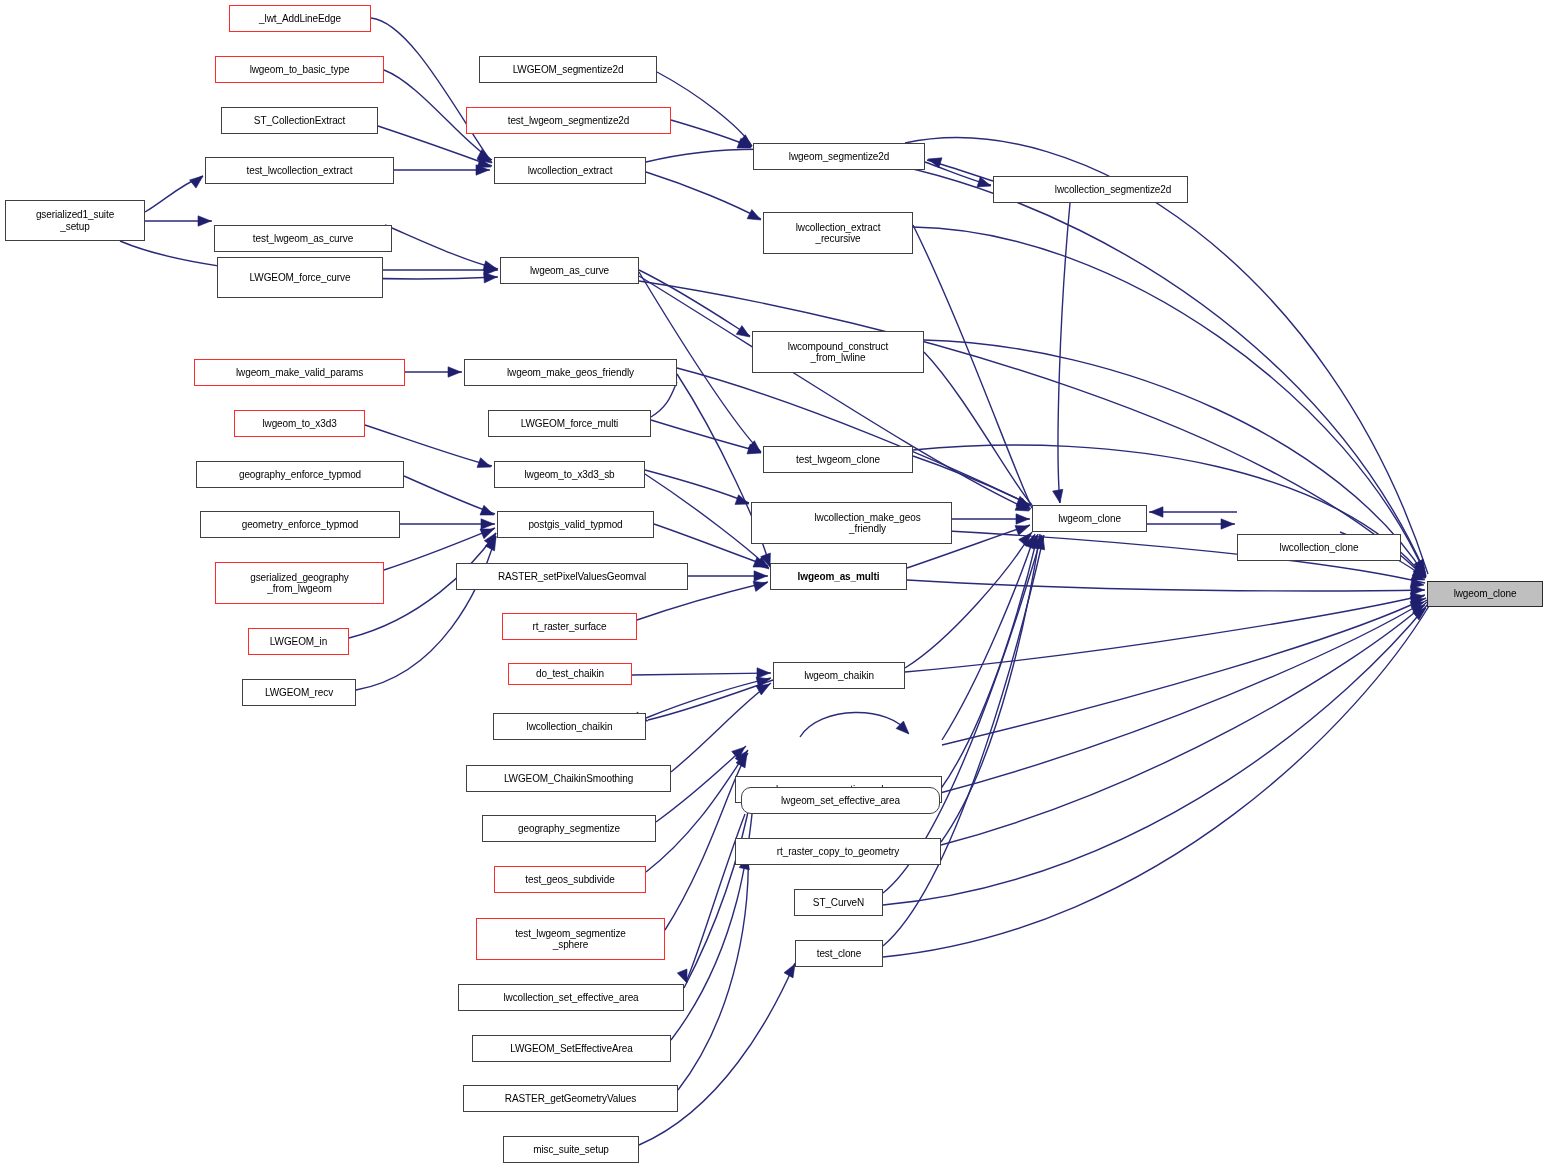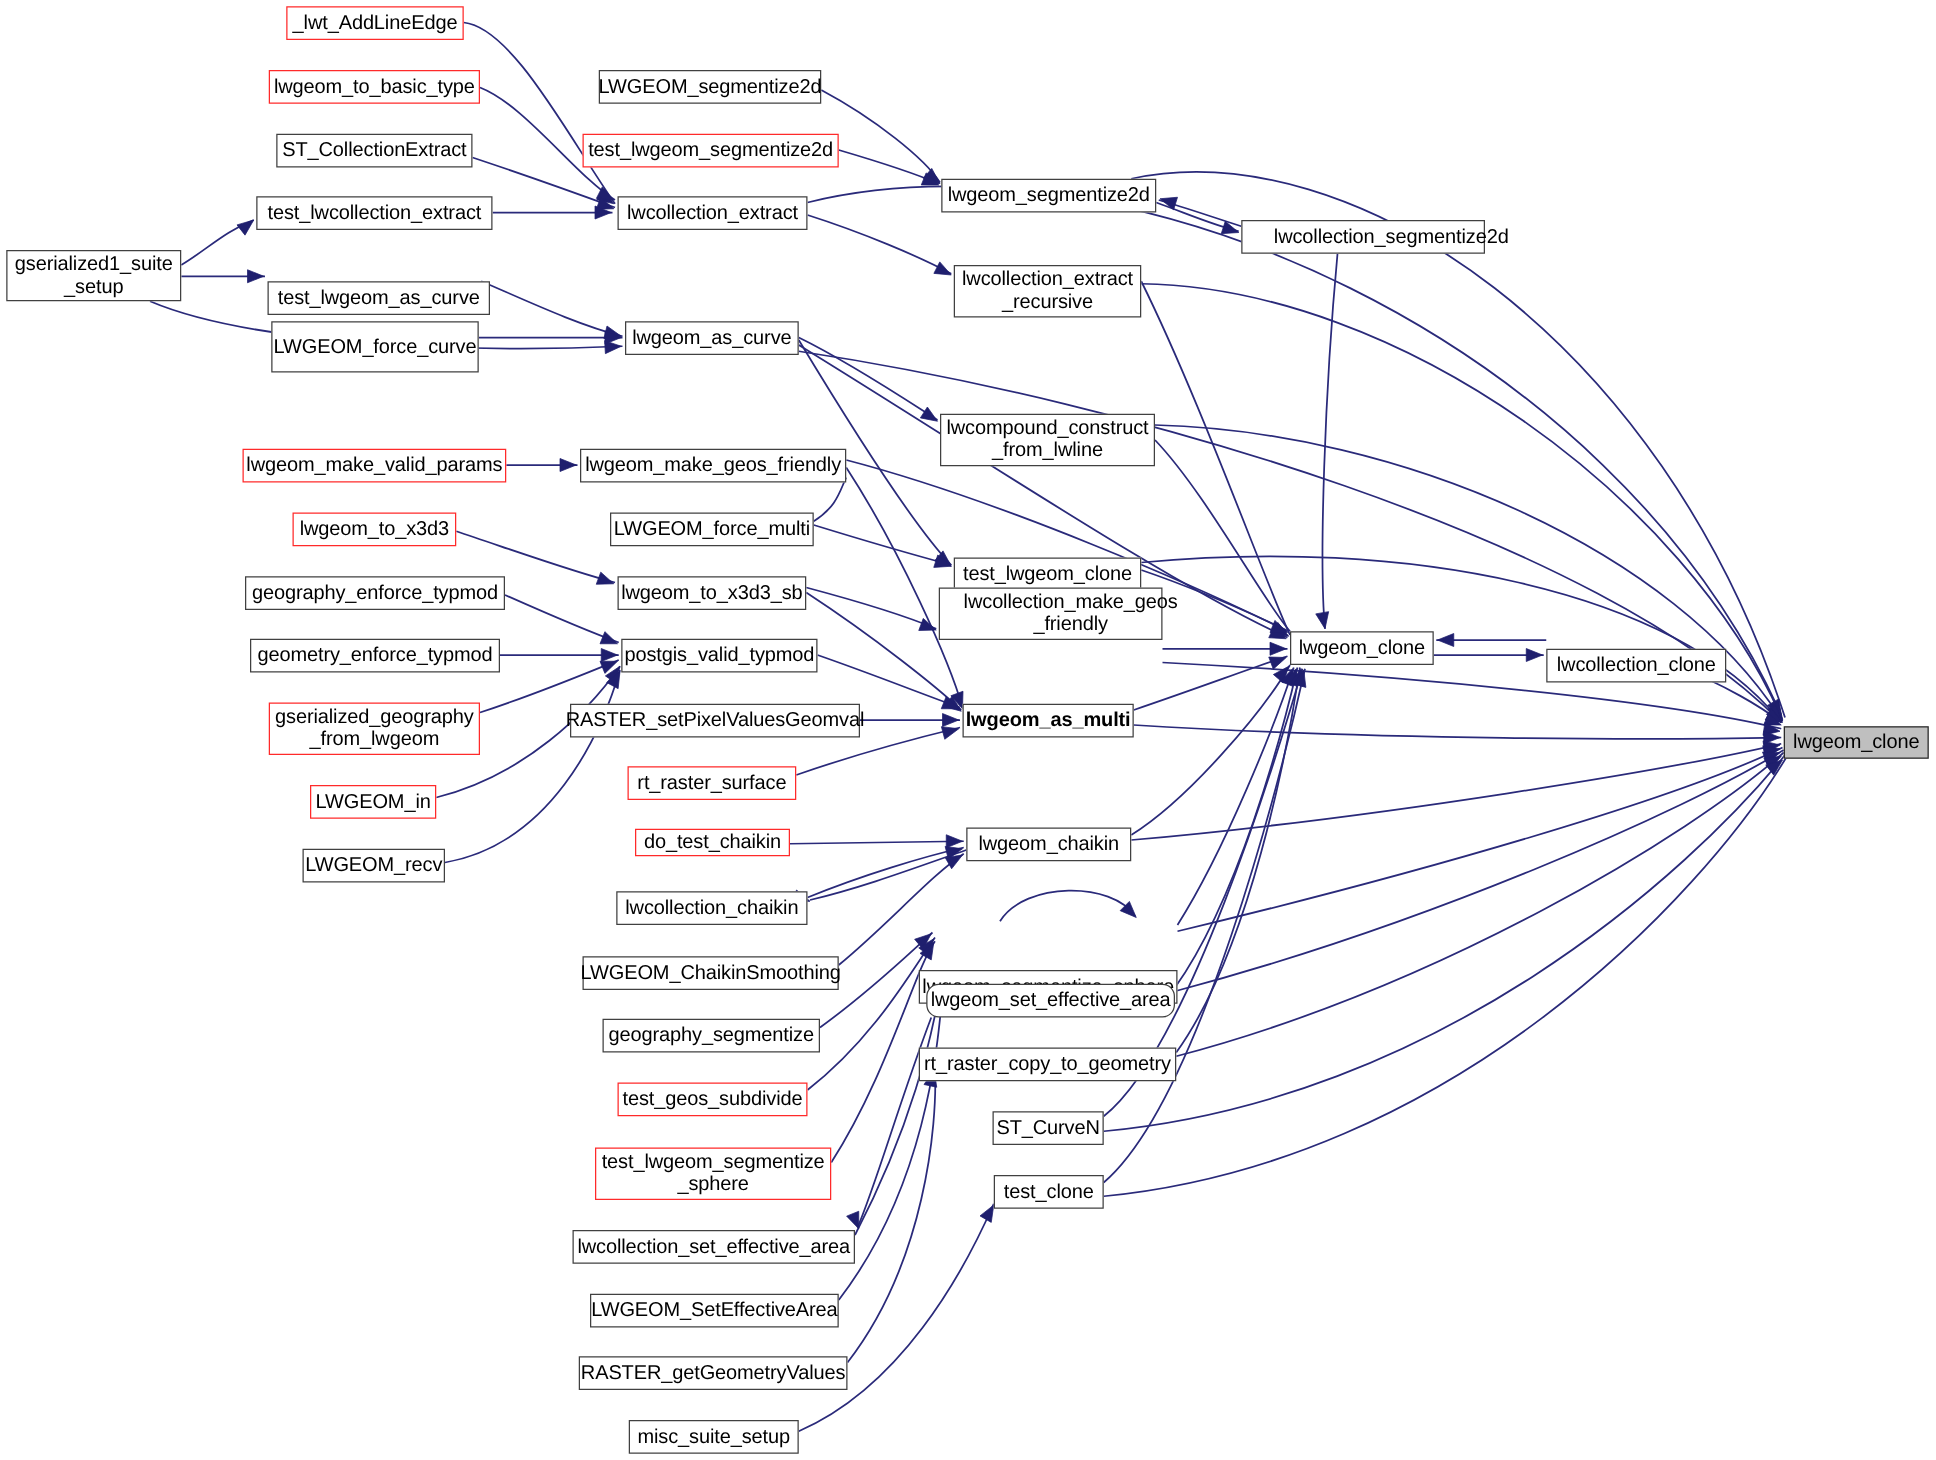--- a/index.html
+++ b/index.html
@@ -38,21 +38,21 @@
   }
   .node {
     position: absolute;
     box-sizing: border-box;
     background: #ffffff;
     border: 1.3px solid #404040;
     display: flex;
     align-items: center;
     justify-content: center;
     text-align: center;
-    font-size: 16px;
+    font-size: 10px;
     color: #000000;
     line-height: 1.12;
     white-space: pre-line;
     letter-spacing: -0.1px;
     z-index: 5;
   }
   .node.red {
     border-color: #ff2a2a;
     border-width: 1.6px;
   }
@@ -230,26 +230,26 @@
       <div class="node" style="left: 500px; top: 257px; width: 139px; height: 27px;">lwgeom_as_curve</div>
       <div class="node" style="left: 752px; top: 331px; width: 172px; height: 42px;">lwcompound_construct
 _from_lwline</div>
       <div class="node red" style="left: 194px; top: 359px; width: 211px; height: 27px;">lwgeom_make_valid_params</div>
       <div class="node" style="left: 464px; top: 359px; width: 213px; height: 27px;">lwgeom_make_geos_friendly</div>
       <div class="node red" style="left: 234px; top: 410px; width: 131px; height: 27px;">lwgeom_to_x3d3</div>
       <div class="node" style="left: 488px; top: 410px; width: 163px; height: 27px;">LWGEOM_force_multi</div>
       <div class="node" style="left: 763px; top: 446px; width: 150px; height: 27px;">test_lwgeom_clone</div>
       <div class="node" style="left: 196px; top: 461px; width: 208px; height: 27px;">geography_enforce_typmod</div>
       <div class="node" style="left: 494px; top: 461px; width: 151px; height: 27px;">lwgeom_to_x3d3_sb</div>
-      <div class="node" style="left: 751px; top: 470px; width: 179px; height: 42px; padding-left: 32px;">lwcollection_make_geos
+      <div class="node" style="left: 751px; top: 502px; width: 201px; height: 42px; padding-left: 32px;">lwcollection_make_geos
 _friendly</div>
       <div class="node" style="left: 200px; top: 511px; width: 200px; height: 27px;">geometry_enforce_typmod</div>
       <div class="node" style="left: 497px; top: 511px; width: 157px; height: 27px;">postgis_valid_typmod</div>
       <div class="node" style="left: 1032px; top: 505px; width: 115px; height: 27px;">lwgeom_clone</div>
-      <div class="node" style="left: 1237px; top: 519px; width: 144px; height: 27px;">lwcollection_clone</div>
+      <div class="node" style="left: 1237px; top: 534px; width: 164px; height: 27px;">lwcollection_clone</div>
       <div class="node red" style="left: 215px; top: 562px; width: 169px; height: 42px;">gserialized_geography
 _from_lwgeom</div>
       <div class="node" style="left: 456px; top: 563px; width: 232px; height: 27px;">RASTER_setPixelValuesGeomval</div>
       <div class="node" style="left: 770px; top: 563px; width: 137px; height: 27px; font-weight: bold;">lwgeom_as_multi</div>
       <div class="node current" style="left: 1427px; top: 581px; width: 116px; height: 26px;">lwgeom_clone</div>
       <div class="node red" style="left: 502px; top: 613px; width: 135px; height: 27px;">rt_raster_surface</div>
       <div class="node red" style="left: 248px; top: 628px; width: 101px; height: 27px;">LWGEOM_in</div>
       <div class="node red" style="left: 508px; top: 663px; width: 124px; height: 22px;">do_test_chaikin</div>
       <div class="node" style="left: 773px; top: 662px; width: 132px; height: 27px;">lwgeom_chaikin</div>
       <div class="node" style="left: 242px; top: 679px; width: 114px; height: 27px;">LWGEOM_recv</div>

